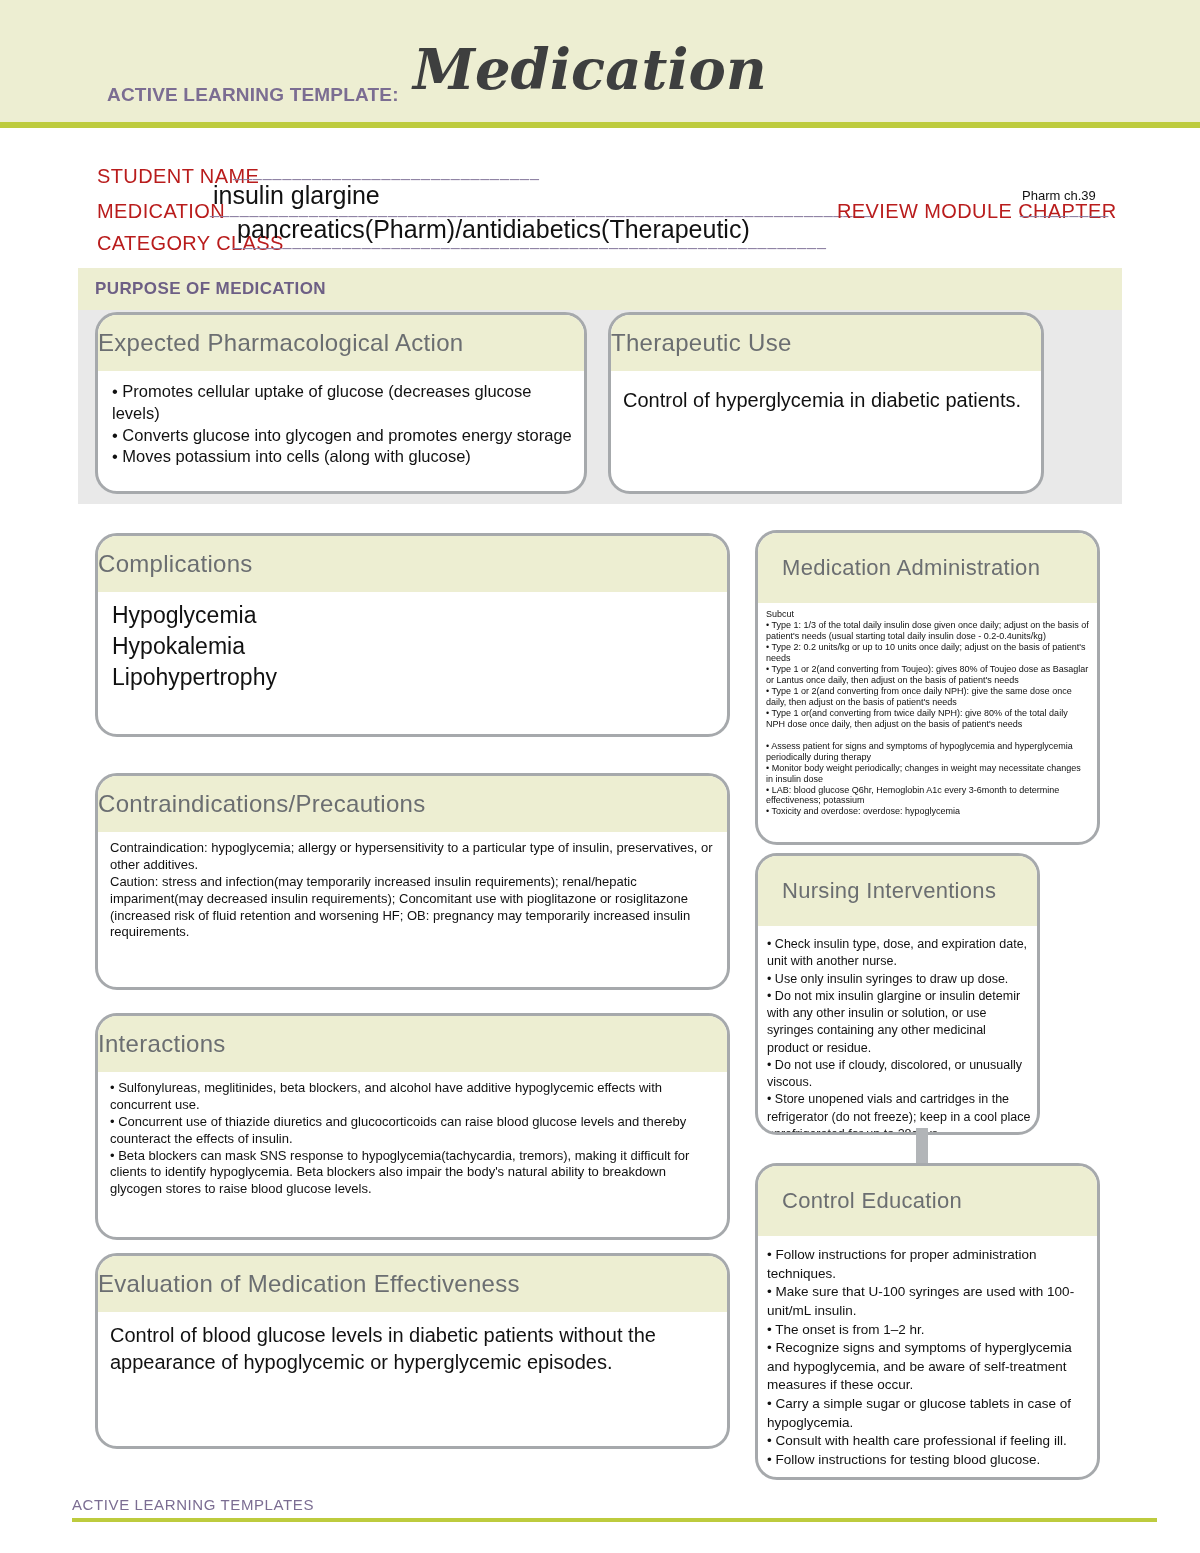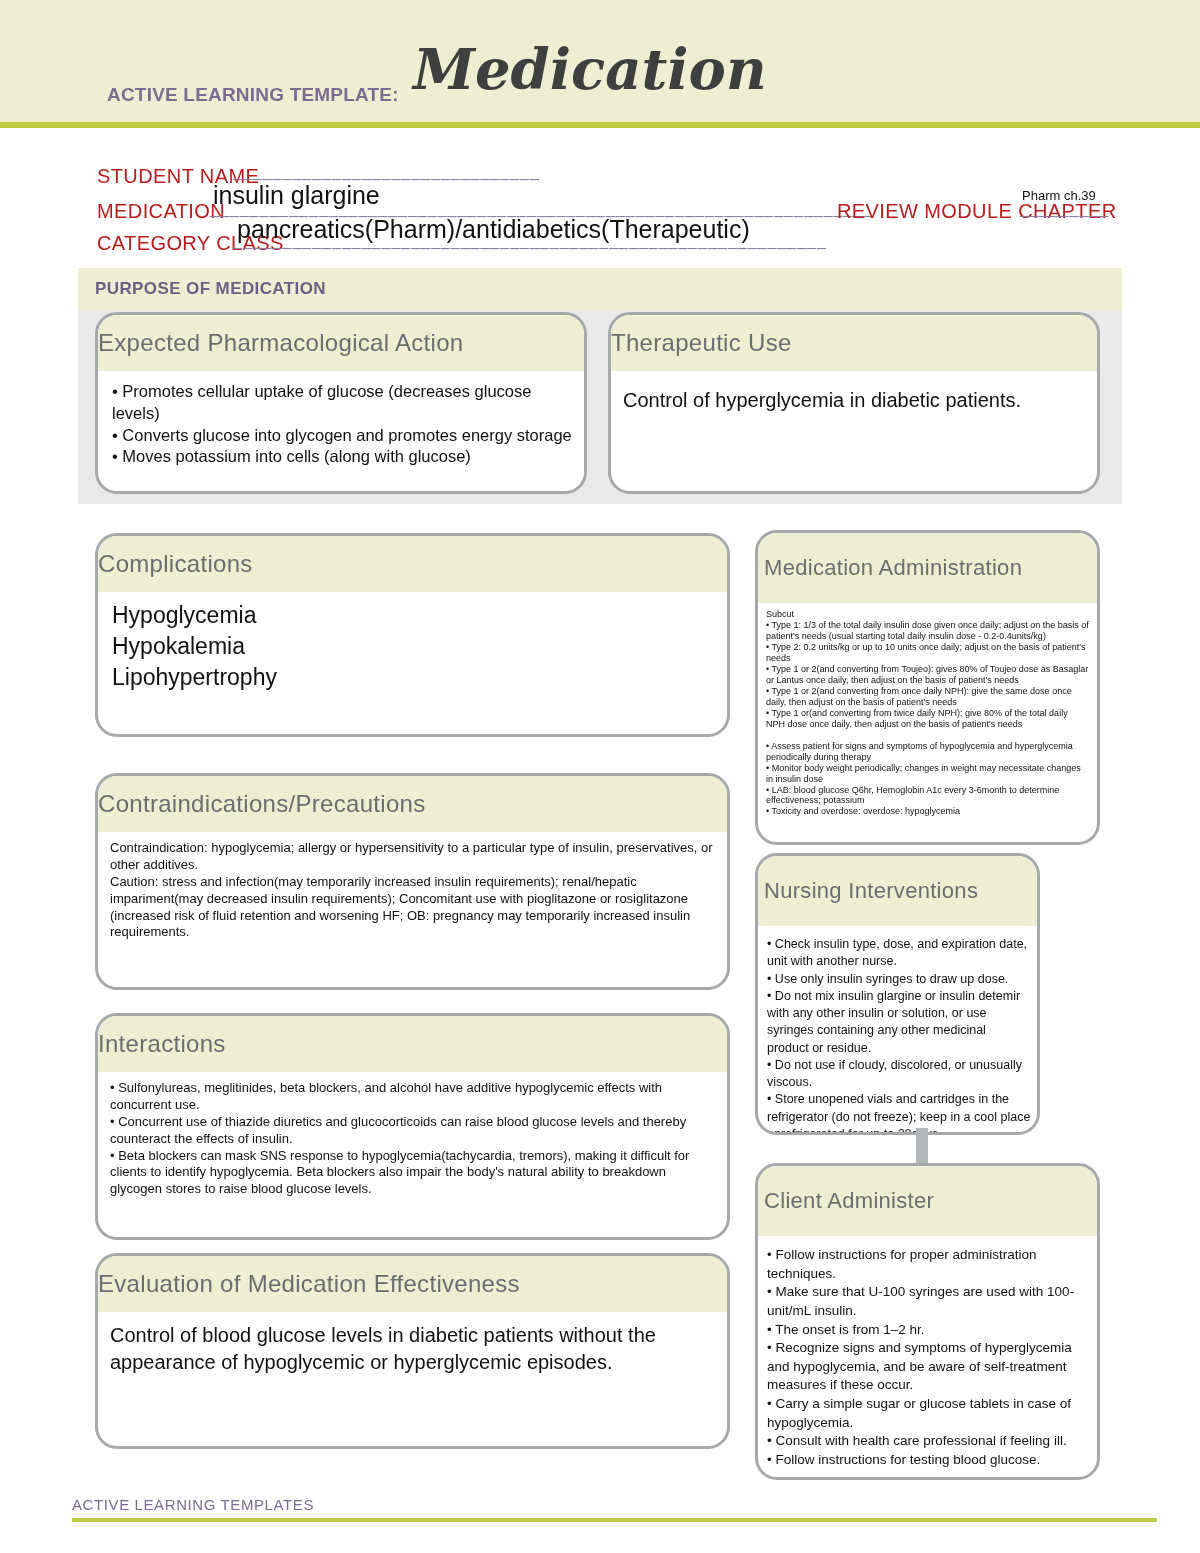--- a/index.html
+++ b/index.html
@@ -21,21 +21,21 @@
 
   
   .purpose { position:absolute; left:78px; top:268px; width:1044px; height:236px; background:#e9e9e9; }
   .purpose-head { height:42px; background:#edeed2; display:flex; align-items:center; padding-left:17px; }
   .purpose-heading { font-size:17px; font-weight:bold; color:#6d5f85; letter-spacing:0.4px; }
 
   
   .card { position:absolute; background:#ffffff; border:3px solid #a6a9ac; border-radius:22px; overflow:hidden; }
   .card-head { background:#edeed2; display:flex; align-items:center; }
   .head-l { height:56px; }
-  .head-r { height:70px; padding-left:6px; }
+  .head-r { height:70px; padding-left:24px; }
   .card-title { font-weight:normal; color:#6b6e71; letter-spacing:0.3px; }
   .title-l { font-size:24px; }
   .title-r { font-size:22px; }
 
   .card-body { color:#111; }
   .body-pa   { padding:10px 10px 6px 14px; font-size:16.5px; line-height:1.32; }  
   .body-tu   { padding:16px 4px 6px 12px; font-size:20px; line-height:1.3; }      
   .body-comp { padding:8px 10px 6px 14px; font-size:23px; line-height:1.35; }     
   .body-med  { padding:6px 8px 4px 8px; font-size:9px; line-height:1.22; }        
   .body-ci   { padding:8px 8px 6px 12px; font-size:13px; line-height:1.3; }     
@@ -84,21 +84,21 @@
     <div class="card-head head-l">
       <h2 class="card-title title-l">Expected Pharmacological Action</h2>
     </div>
     <div class="card-body body-pa">
         <div>• Promotes cellular uptake of glucose (decreases glucose levels)</div>
         <div>• Converts glucose into glycogen and promotes energy storage</div>
         <div>• Moves potassium into cells (along with glucose)</div>
       </div>
   </section>
 
-  <section class="card" style="left:608px; top:312px; width:492px; height:182px;">
+  <section class="card" style="left:608px; top:312px; width:436px; height:182px;">
     <div class="card-head head-l">
       <h2 class="card-title title-l">Therapeutic Use</h2>
     </div>
     <div class="card-body body-tu">
         <div>Control of hyperglycemia in diabetic patients.</div>
       </div>
   </section>
 
   <section class="card" style="left:95px; top:533px; width:635px; height:204px;">
     <div class="card-head head-l">
@@ -172,21 +172,21 @@
         <div>• Store unopened vials and cartridges in the refrigerator (do not freeze); keep in a cool place unrefrigerated for up to 28days</div>
         <div>• Rotate injection sites.</div>
         <div>• Administer insulin once daily at the same time each day.</div>
       </div>
   </section>
 
   <div class="connector"></div>
 
   <section class="card" style="left:755px; top:1163px; width:345px; height:317px;">
     <div class="card-head head-r">
-      <h2 class="card-title title-r">Client Administer</h2>
+      <h2 class="card-title title-r">Control Education</h2>
     </div>
     <div class="card-body body-ce">
         <div>• Follow instructions for proper administration techniques.</div>
         <div>• Make sure that U-100 syringes are used with 100-unit/mL insulin.</div>
         <div>• The onset is from 1–2 hr.</div>
         <div>• Recognize signs and symptoms of hyperglycemia and hypoglycemia, and be aware of self-treatment measures if these occur.</div>
         <div>• Carry a simple sugar or glucose tablets in case of hypoglycemia.</div>
         <div>• Consult with health care professional if feeling ill.</div>
         <div>• Follow instructions for testing blood glucose.</div>
       </div>

